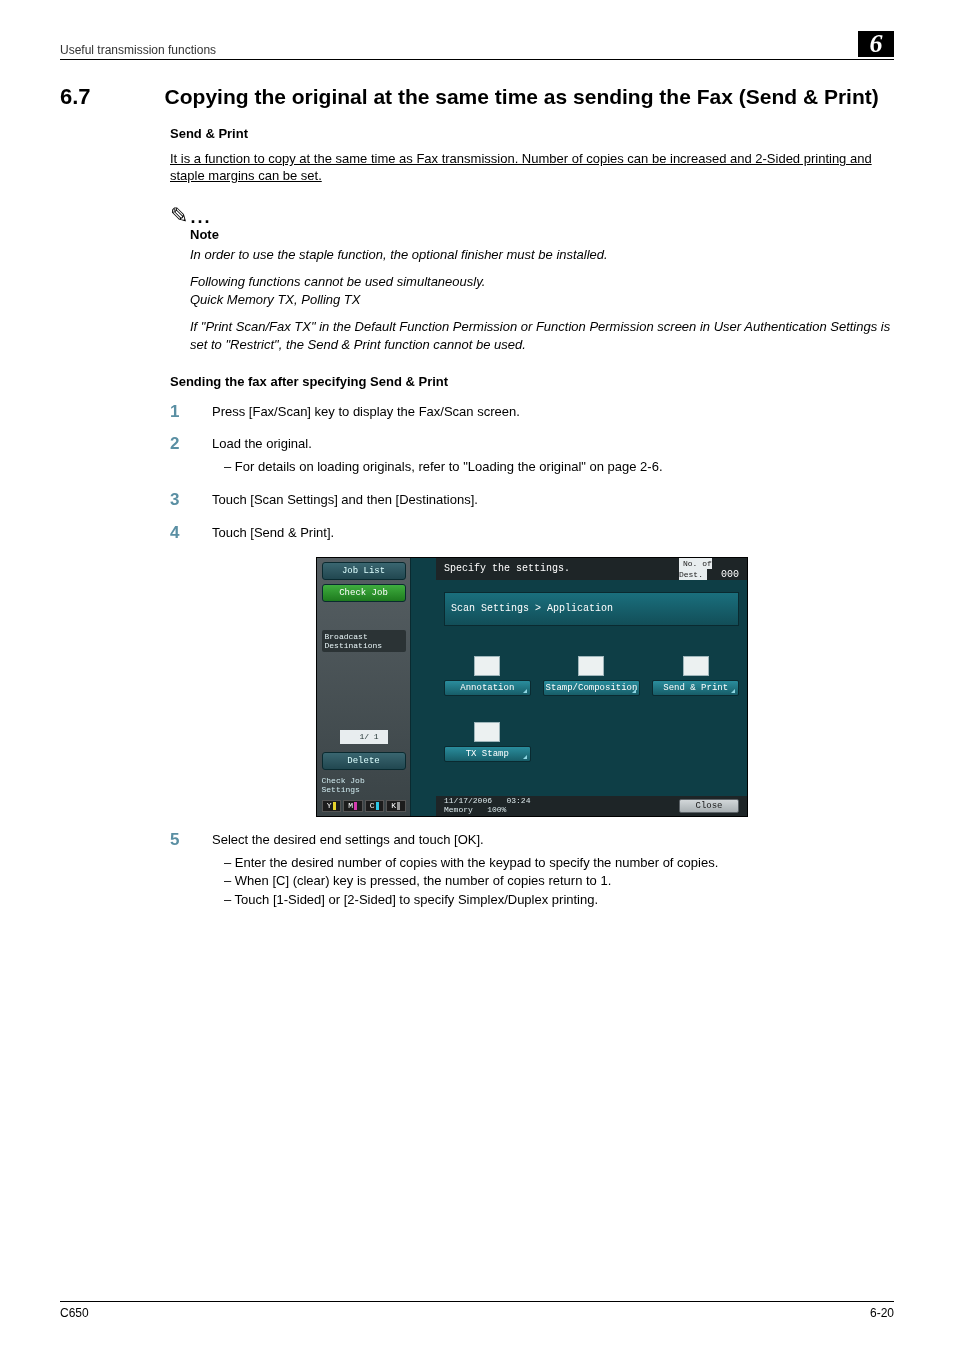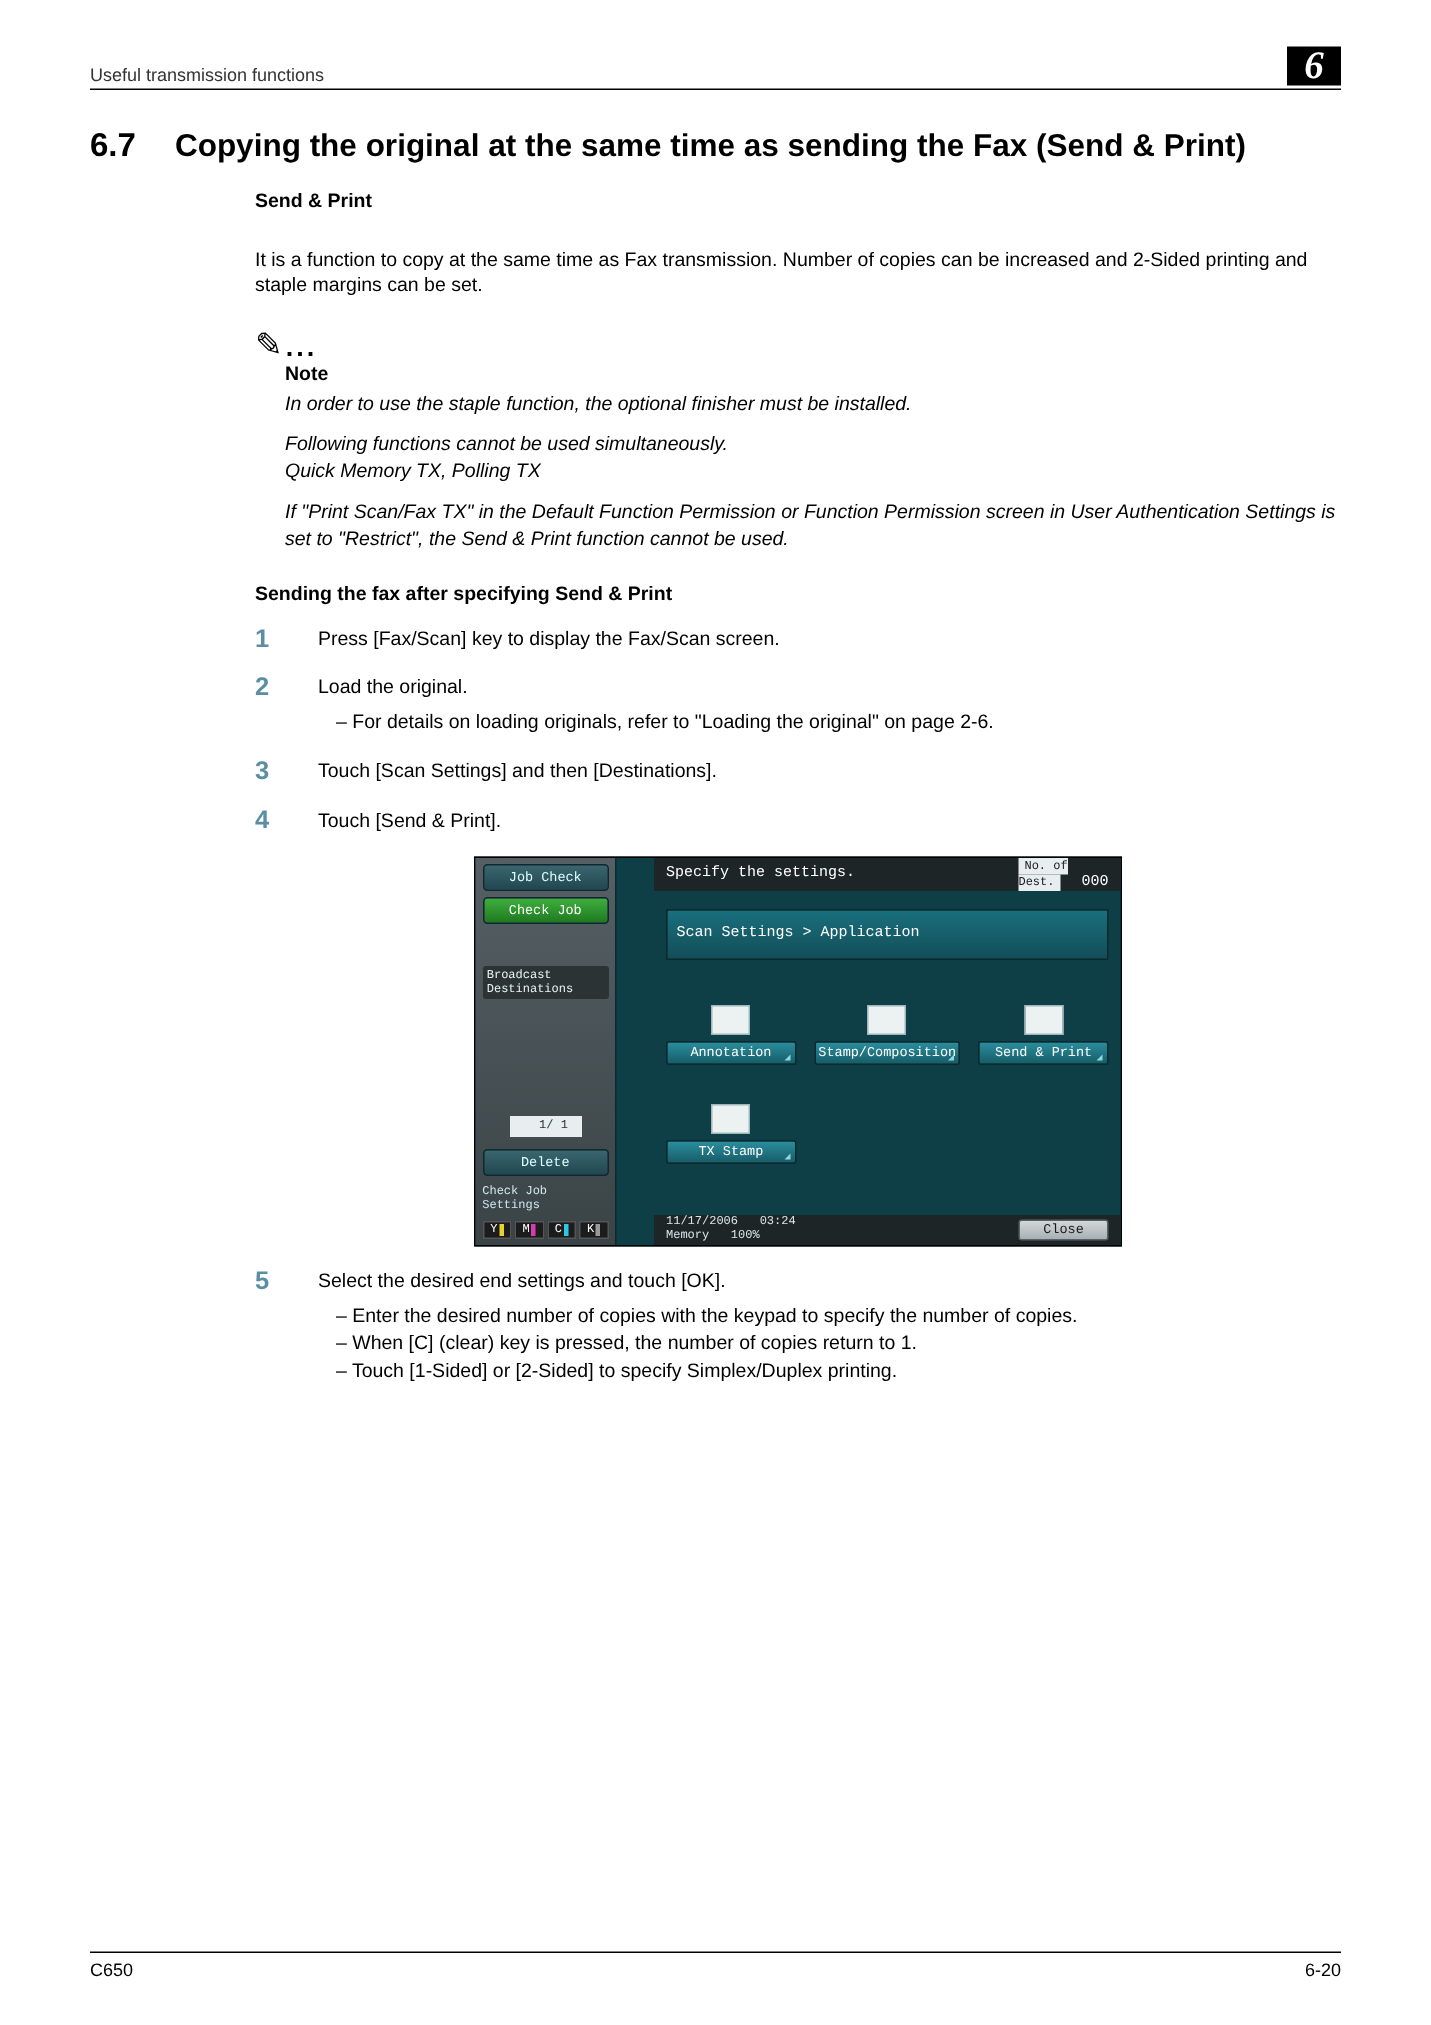--- a/index.html
+++ b/index.html
@@ -59,34 +59,36 @@
     gap:26px;
   }
   .sec-num{
     font-family:Arial, sans-serif;
     font-size:22px;
     font-weight:bold;
   }
   .sec-heading{
     font-size:21px;
     font-weight:bold;
+    margin-left:48px;
   }
   
   .content{
     margin-left:110px;
   }
   .sub-bold{
     font-size:13px;
     font-weight:bold;
     margin-top:16px;
   }
   .para{
     font-size:13px;
     line-height:1.3;
-    margin-top:24px;
+    margin-top:10px;
+    text-decoration:underline;
   }
   
   .note-block{
     margin-top:18px;
     margin-left:0px;
   }
   .note-icon{
     font-size:22px;
     letter-spacing:2px;
   }
@@ -383,21 +385,21 @@
       <div class="step">
         <div class="n">4</div>
         <div class="b">Touch [Send &amp; Print].</div>
       </div>
     </div>
 
     <div class="screenshot-wrap">
       <div class="panel">
 
         <div class="sidebar">
-          <div class="sb-btn">Job Check</div>
+          <div class="sb-btn">Job List</div>
           <div class="sb-btn green">Check Job</div>
           <div class="sb-sp"></div>
           <div class="sb-label" style="white-space:pre-line;">Broadcast
 Destinations</div>
           <div style="flex:1"></div>
           <div class="sb-page">1/  1</div>
           <div class="sb-btn" style="margin-top:4px;">Delete</div>
           <div class="sb-tiny" style="white-space:pre-line;">Check Job
 Settings</div>
           <div class="sb-row">

